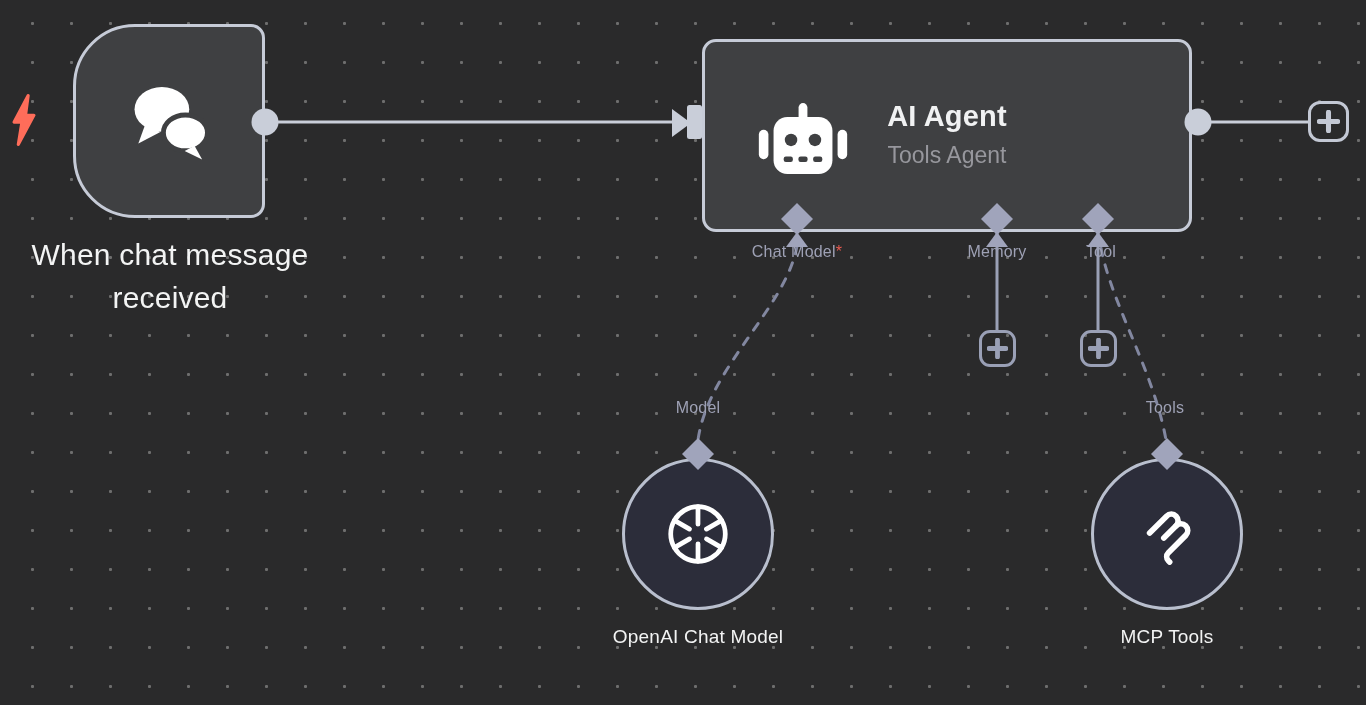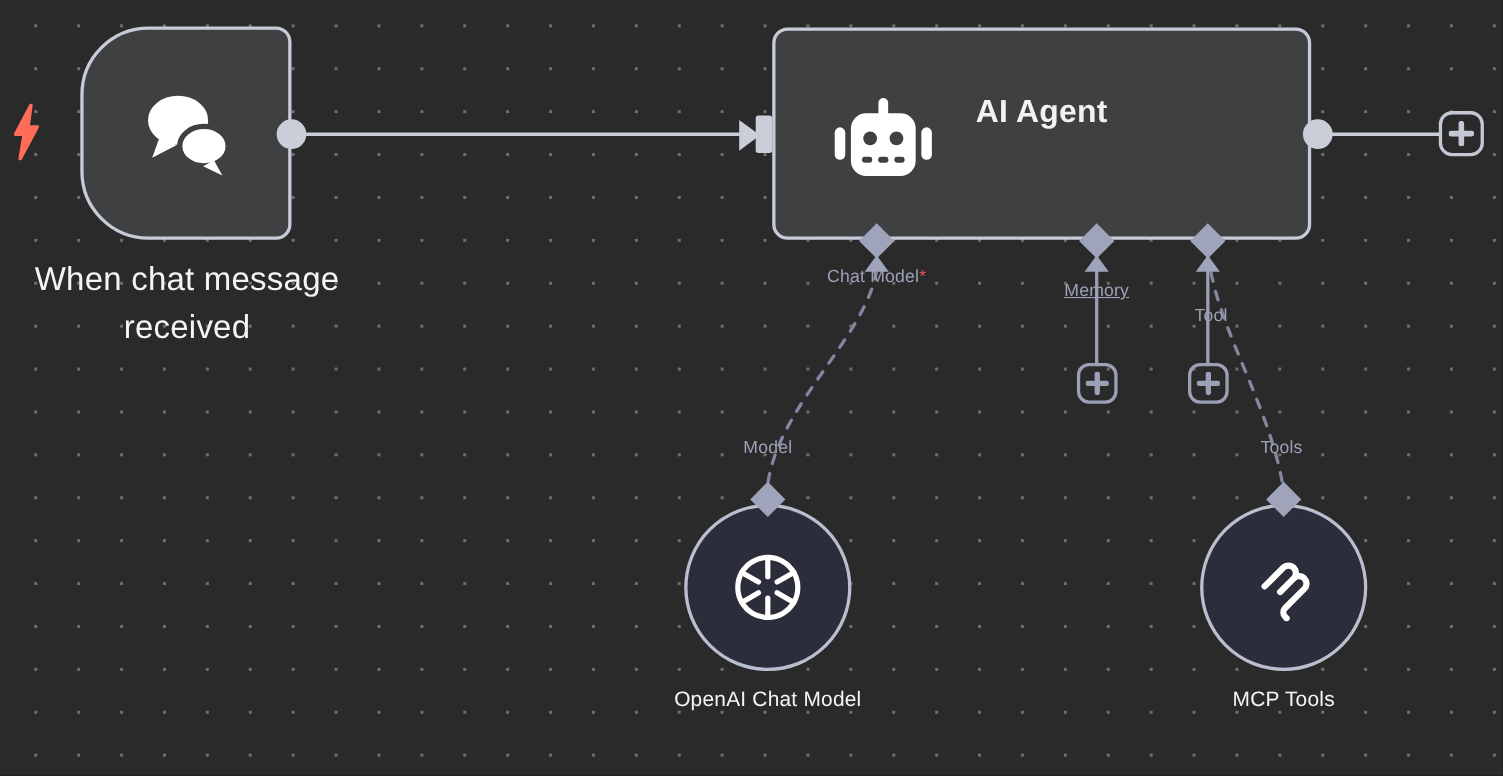--- a/index.html
+++ b/index.html
@@ -23,21 +23,21 @@
   .trigger-node{
     left:73px;top:24px;width:192px;height:194px;
     background:#3f4042;border:3px solid #c6cbd7;
     border-radius:62px 14px 14px 62px;
   }
   .trigger-node .chat-icon{position:absolute;left:54px;top:58px;}
 
   .bolt{position:absolute;left:10px;top:94px;z-index:2;}
 
   .agent-node{
-    left:702px;top:25px;width:490px;height:193px;
+    left:702px;top:39px;width:490px;height:193px;
     background:#3f4042;border:3px solid #c6cbd7;
     border-radius:14px;
   }
   .agent-node .robot-icon{position:absolute;left:52px;top:60px;}
   .agent-text{position:absolute;left:0;right:0;top:58px;text-align:center;}
   .agent-title{font-size:29px;font-weight:600;color:#f1f2f3;letter-spacing:.2px;}
   .agent-subtitle{margin-top:9px;font-size:23px;font-weight:400;color:#97979d;}
 
   .circle-node{
     width:152px;height:152px;border-radius:50%;
@@ -64,22 +64,22 @@
   .trigger-name{left:23px;top:234px;width:294px;font-size:30px;line-height:1.42;}
   .openai-name{left:498px;top:626px;width:400px;}
   .mcp-name{left:967px;top:626px;width:400px;}
 
   .port-label{
     position:absolute;z-index:2;width:200px;text-align:center;
     font-size:16px;color:#9ea1b5;letter-spacing:.2px;
   }
   .port-label .req{color:#e85a50;}
   #lbl-chatmodel{left:697px;top:243px;}
-  #lbl-memory{left:897px;top:256px;text-decoration:underline;}
-  #lbl-tool{left:1001px;top:243px;margin-top:36px;}
+  #lbl-memory{left:897px;top:243px;}
+  #lbl-tool{left:1001px;top:243px;}
   #lbl-model{left:598px;top:399px;}
   #lbl-tools{left:1065px;top:399px;}
 </style>
 </head>
 <body>
 
 <div id="app">
 
   <svg id="wires" class="layer" width="1366" height="705" viewBox="0 0 1366 705">
     <path d="M 265 122 H 676" stroke="#c9ced9" stroke-width="3.2" fill="none"></path>
@@ -111,20 +111,21 @@
       <rect x="1" y="15" width="5.2" height="16" rx="2.6" fill="#ffffff"></rect>
       <rect x="43.8" y="15" width="5.2" height="16" rx="2.6" fill="#ffffff"></rect>
       <circle cx="18.5" cy="20.5" r="3.4" fill="#3f4042"></circle>
       <circle cx="31.5" cy="20.5" r="3.4" fill="#3f4042"></circle>
       <rect x="14.5" y="29.5" width="5" height="3" rx="1.2" fill="#3f4042"></rect>
       <rect x="22.5" y="29.5" width="5" height="3" rx="1.2" fill="#3f4042"></rect>
       <rect x="30.5" y="29.5" width="5" height="3" rx="1.2" fill="#3f4042"></rect>
     </svg>
     <div class="agent-text">
       <div class="agent-title">AI Agent</div>
+      <div class="agent-subtitle">Tools Agent</div>
     </div>
   </div>
 
   <div class="port-label" id="lbl-chatmodel"><span>Chat Model</span><span class="req">*</span></div>
   <div class="port-label" id="lbl-memory">Memory</div>
   <div class="port-label" id="lbl-tool">Tool</div>
   <div class="port-label" id="lbl-tools">Tools</div>
   <div class="port-label" id="lbl-model">Model</div>
 
   <div class="plus-btn" id="plus-memory">

